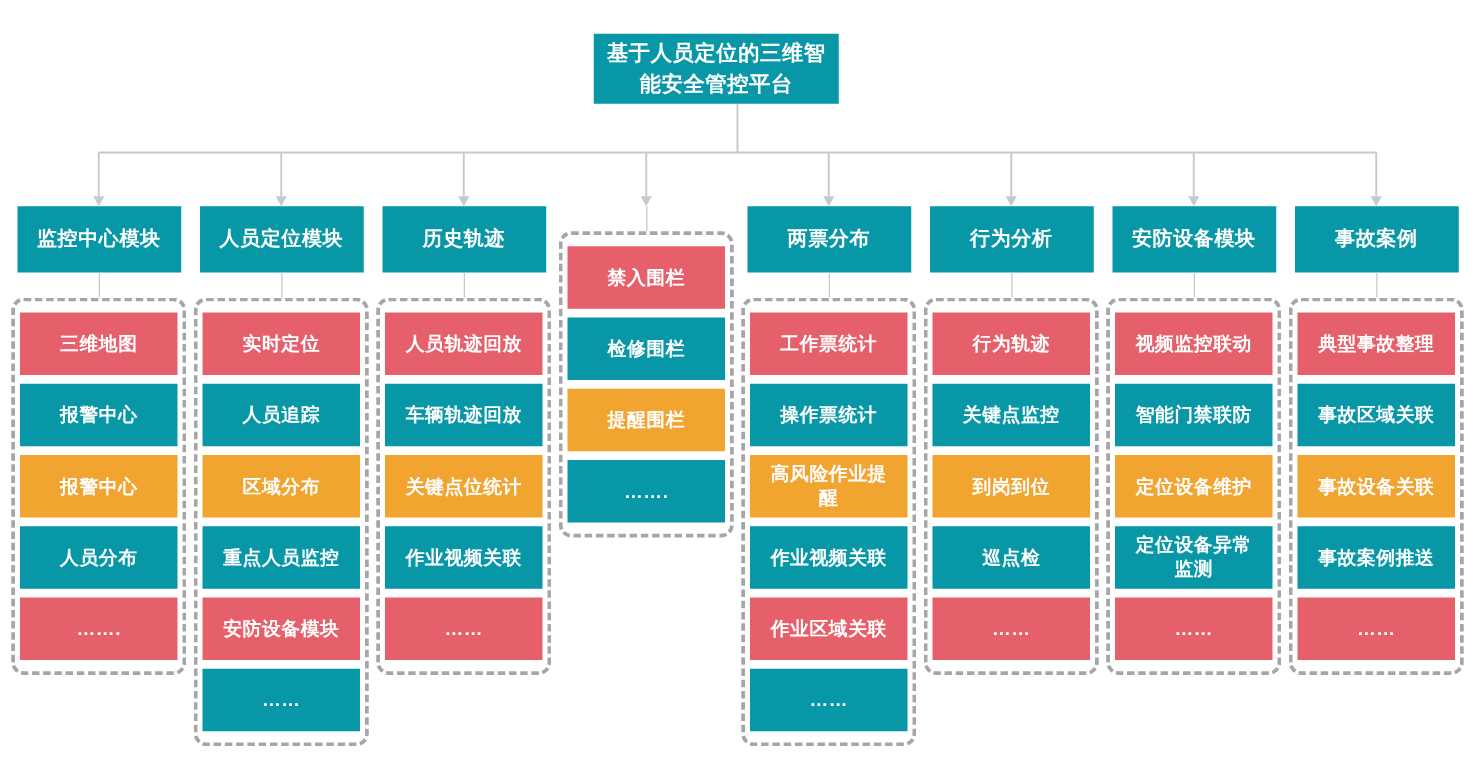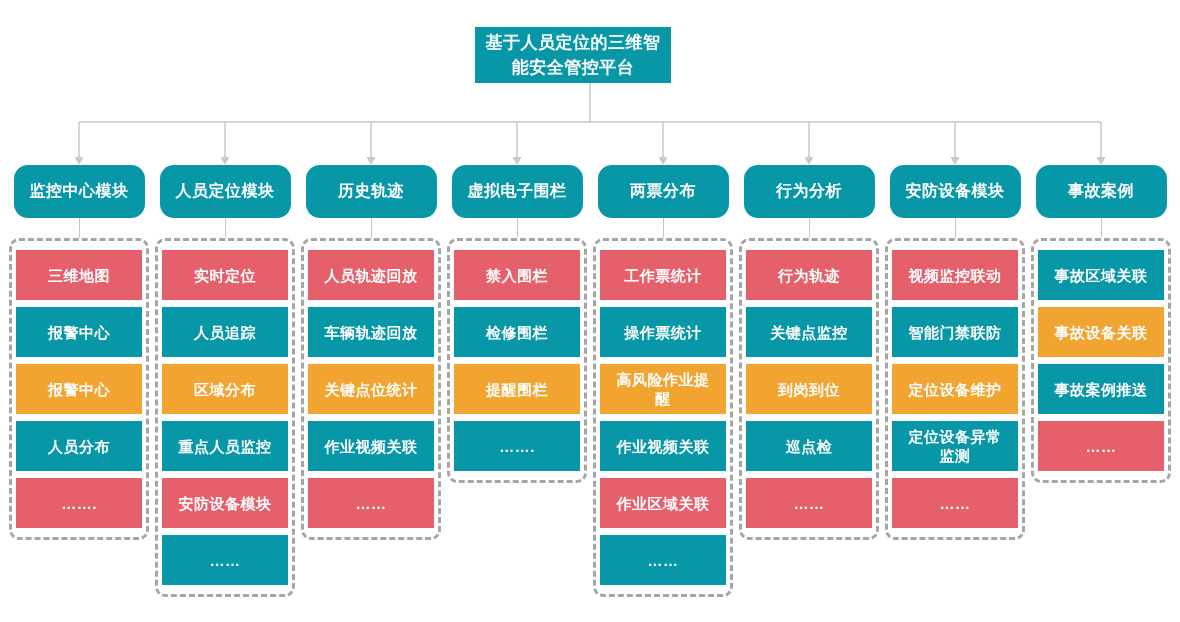--- a/index.html
+++ b/index.html
@@ -22,21 +22,21 @@
 
   
   .cols{
     position:absolute;left:0;top:165px;width:1180px;
     display:flex;justify-content:center;gap:6px;align-items:flex-start;
   }
   .col{width:140px;flex:0 0 140px;display:flex;flex-direction:column;align-items:center;}
   .hdr{
     width:131px;height:53px;background:var(--teal,#0897A7);color:#fff;
     font-weight:bold;font-size:16px;display:flex;align-items:center;justify-content:center;
-    text-align:center;letter-spacing:.5px;border-radius:14px;
+    text-align:center;letter-spacing:.5px;
   }
   .hline{width:1px;height:20px;background:#c8c8c8;}
   .group{
     box-sizing:border-box;width:140px;border:3px dashed #a6a6a6;border-radius:10px;
     padding:9px 4px;display:flex;flex-direction:column;gap:7px;background:#fff;
   }
   .item{
     height:50px;display:flex;align-items:center;justify-content:center;
     color:#fff;font-weight:bold;font-size:15px;text-align:center;
     white-space:pre-line;line-height:19px;letter-spacing:.5px;
@@ -103,21 +103,20 @@
         <div class="hline"></div>
         <div class="group">
           <div class="item red">人员轨迹回放</div>
           <div class="item teal">车辆轨迹回放</div>
           <div class="item orange">关键点位统计</div>
           <div class="item teal">作业视频关联</div>
           <div class="item red">……</div>
         </div>
       </div>
       <div class="col">
-        <div class="hdr">虚拟电子围栏</div>
         <div class="hline"></div>
         <div class="group">
           <div class="item red">禁入围栏</div>
           <div class="item teal">检修围栏</div>
           <div class="item orange">提醒围栏</div>
           <div class="item teal">…….</div>
         </div>
       </div>
       <div class="col">
         <div class="hdr">两票分布</div>
@@ -152,20 +151,21 @@
           <div class="item orange">定位设备维护</div>
           <div class="item teal">定位设备异常
 监测</div>
           <div class="item red">……</div>
         </div>
       </div>
       <div class="col">
         <div class="hdr">事故案例</div>
         <div class="hline"></div>
         <div class="group">
+          <div class="item red">典型事故整理</div>
           <div class="item teal">事故区域关联</div>
           <div class="item orange">事故设备关联</div>
           <div class="item teal">事故案例推送</div>
           <div class="item red">……</div>
         </div>
       </div>
     </div>
 
 </div>
 

